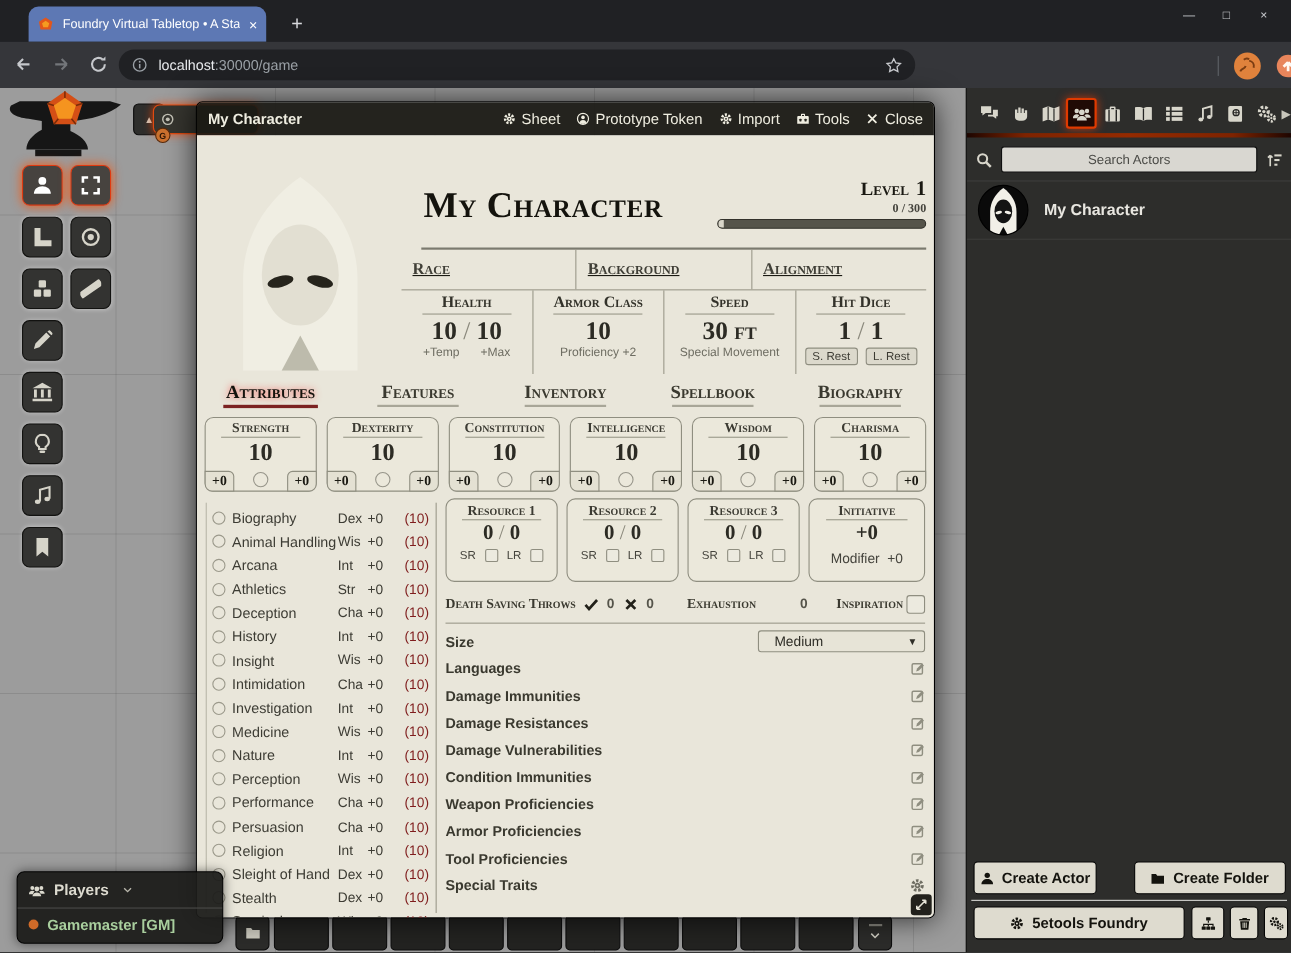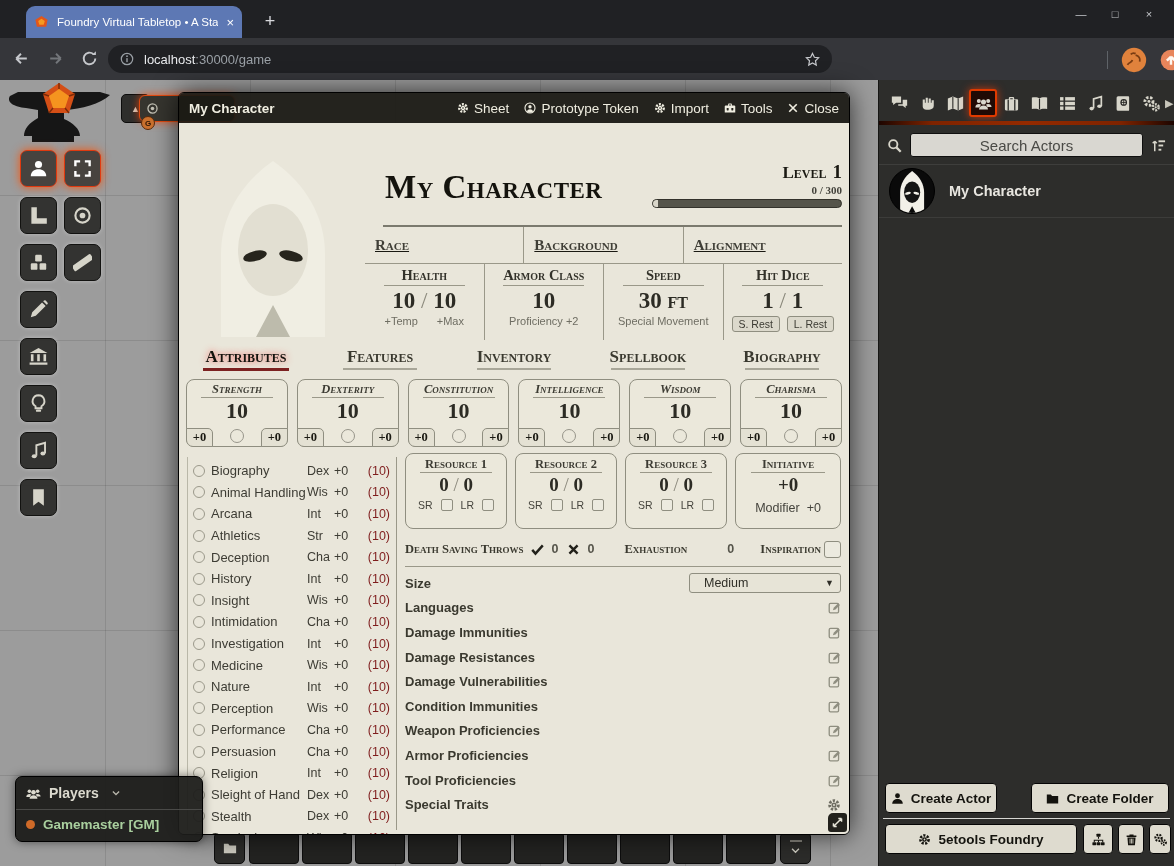--- a/index.html
+++ b/index.html
@@ -55,21 +55,21 @@
   
   .tools { position:absolute; left:20px; top:70px; z-index:1; }
   .toolbtn { position:absolute; width:37px; height:37px; background:rgba(42,42,40,.92); border:1px solid #121210;
              border-radius:7px; color:#d6d4c9; display:flex; align-items:center; justify-content:center;
              font-size:19px; box-shadow:0 0 4px rgba(255,255,255,.35); }
   .toolbtn.active { border:1px solid #e03a10; box-shadow:0 0 10px rgba(255,80,0,.9); background:rgba(66,62,58,.95); color:#fff; }
   .tools .main  { left:0; }
   .tools .sub   { left:44px; }
 
   
-  .players { position:absolute; left:15px; top:696px; width:188px; background:rgba(28,28,26,.94);
+  .players { position:absolute; left:15px; top:712px; width:188px; background:rgba(28,28,26,.94);
              border:1px solid #000; border-radius:7px; z-index:4; color:#dcdacf; box-shadow:0 0 10px rgba(0,0,0,.5); }
   .players .hd { display:flex; align-items:center; gap:8px; padding:8px 10px; font-size:14px; font-weight:bold;
                  border-bottom:1px solid #4a4a48; }
   .players .hd .icon { font-size:15px; }
   .players .hd .caret { margin-left:4px; font-size:10px; color:#b9b7ac; }
   .players .row { display:flex; align-items:center; gap:8px; padding:7px 10px 9px; }
   .pdot { width:9px; height:9px; border-radius:50%; background:#cf6a28; }
   .pname { font-size:13.5px; font-weight:bold; color:#a9cf9e; }
 
   .hotbar { position:absolute; left:214px; top:752px; display:flex; gap:4px; z-index:1; }
@@ -127,21 +127,21 @@
              padding:1px 6px; }
 
   .sheettabs { position:absolute; left:0; right:0; top:222px; height:32px; display:flex; }
   .stab { flex:1; text-align:center; font-size:17px; color:#3a392f; padding-top:2px; }
   .stab .ul { width:74px; height:2px; background:#a8a698; margin:1px auto 0; }
   .stab.active { color:#14130d; text-shadow:0 0 7px rgba(255,45,45,.75); }
   .stab.active .ul { width:86px; height:3px; background:#7c2222; }
 
   .abilities { position:absolute; left:7px; right:7px; top:256px; height:68px; display:flex; gap:9px; }
   .abox { flex:1; position:relative; border:1px solid #8f8e80; border-radius:8px; background:#ebe8db; }
-  .abtitle { font-size:12.5px; text-align:center; color:#3c3b33; margin-top:2px;font-style:italic; }
+  .abtitle { font-size:12.5px; text-align:center; color:#3c3b33; margin-top:2px; }
   .abhr { border:none; border-top:1px solid #9a9889; width:72%; margin:0 auto; }
   .abscore { font-size:22px; text-align:center; color:#2c2b24; margin-top:0; }
   .abcorner { position:absolute; bottom:-1px; width:27px; height:19px; border:1px solid #8f8e80; background:#e4e1d3;
               font-size:12.5px; text-align:center; line-height:17px; font-family:"Liberation Serif",serif; font-weight:bold; }
   .abcorner.l { left:-1px; border-radius:0 5px 0 7px; }
   .abcorner.r { right:-1px; border-radius:5px 0 7px 0; }
   .abcircle { position:absolute; bottom:3px; left:50%; margin-left:-7px; width:14px; height:14px; border-radius:50%;
               border:1px solid #97958a; }
 
   .skillpane { position:absolute; left:8px; top:334px; width:210px; bottom:4px;
@@ -191,21 +191,21 @@
             padding:0 6px; justify-content:space-between; }
   .sbtab { width:28px; height:28px; display:flex; align-items:center; justify-content:center; color:#d8d6cb; font-size:17px; }
   .sbtab.active { border:2px solid #e03a00; border-radius:3px; background:#200a05; box-shadow:0 0 9px rgba(255,60,0,.7); }
   .sbcollapse { color:#c8c6bb; font-size:11px; width:14px; text-align:center; }
   .redband { position:absolute; top:41px; left:0; right:0; height:4px;
              background:linear-gradient(90deg,#1d0500,#7e2300 18%,#942a00 50%,#7e2300 82%,#1d0500); }
   .searchrow { position:absolute; top:49px; left:0; right:0; height:32px; display:flex; align-items:center;
                gap:8px; padding:0 8px; }
   .searchrow .icon { font-size:15px; color:#d8d6cb; }
   .searchinput { flex:1; height:24px; background:#d9d7d1; border:1px solid #0f0f0f; border-radius:3px;
-                 text-align:center; font-size:15px; color:#333; font-family:"Liberation Sans",sans-serif; }
+                 text-align:center; font-size:12px; color:#333; font-family:"Liberation Sans",sans-serif; }
   .searchinput::placeholder { color:#4a4a46; }
   .directory { position:absolute; top:84px; left:0; right:0; bottom:88px; border-top:1px solid #3e3e3c; }
   .actoritem { height:53px; display:flex; align-items:center; gap:14px; padding:0 10px;
                border-bottom:1px solid #3c3c3a; }
   .actoravatar { width:46px; height:46px; border-radius:50%; background:#0a0a0a; border:1px solid #000; overflow:hidden; flex:none; }
   .actorname { font-size:14.5px; font-weight:bold; color:#e8e6e0; }
   .sbfooter { position:absolute; left:0; right:0; bottom:0; height:88px; }
   .sbbtn { position:absolute; height:30px; background:#dedbcf; border:1px solid #050505; border-radius:4px;
            display:flex; align-items:center; justify-content:center; gap:7px; font-size:13.5px; font-weight:bold;
            color:#14130e; }

